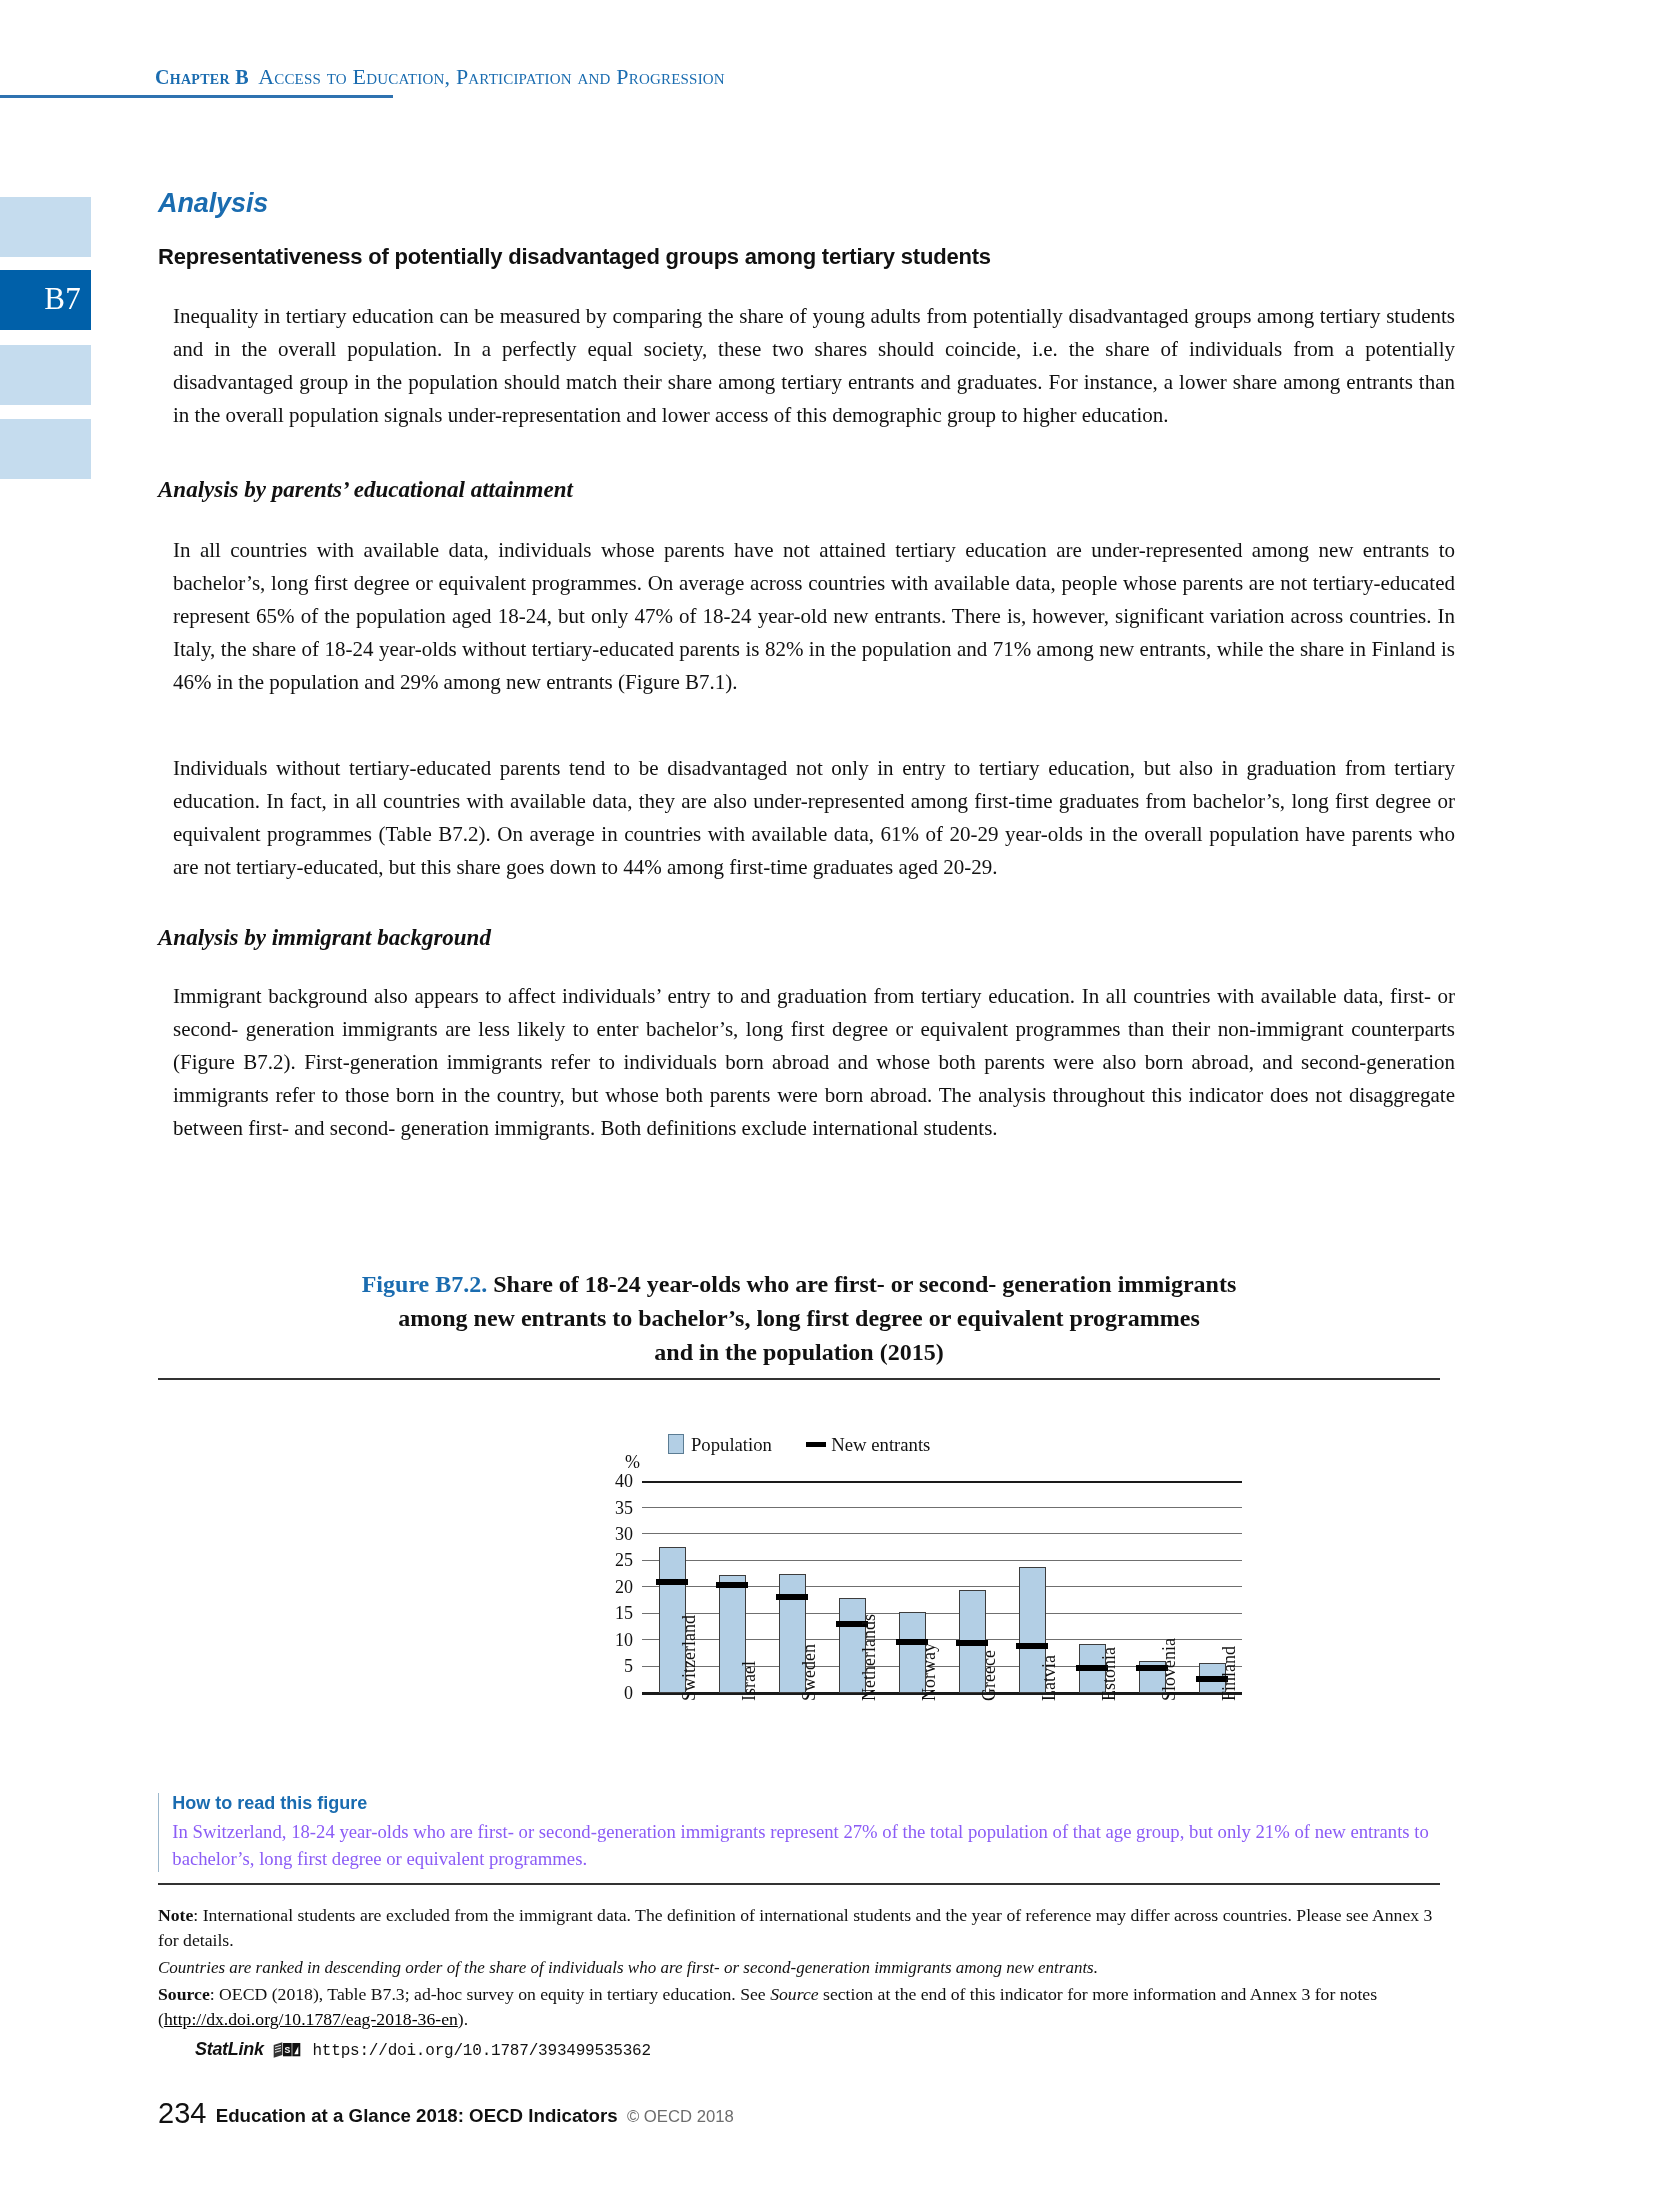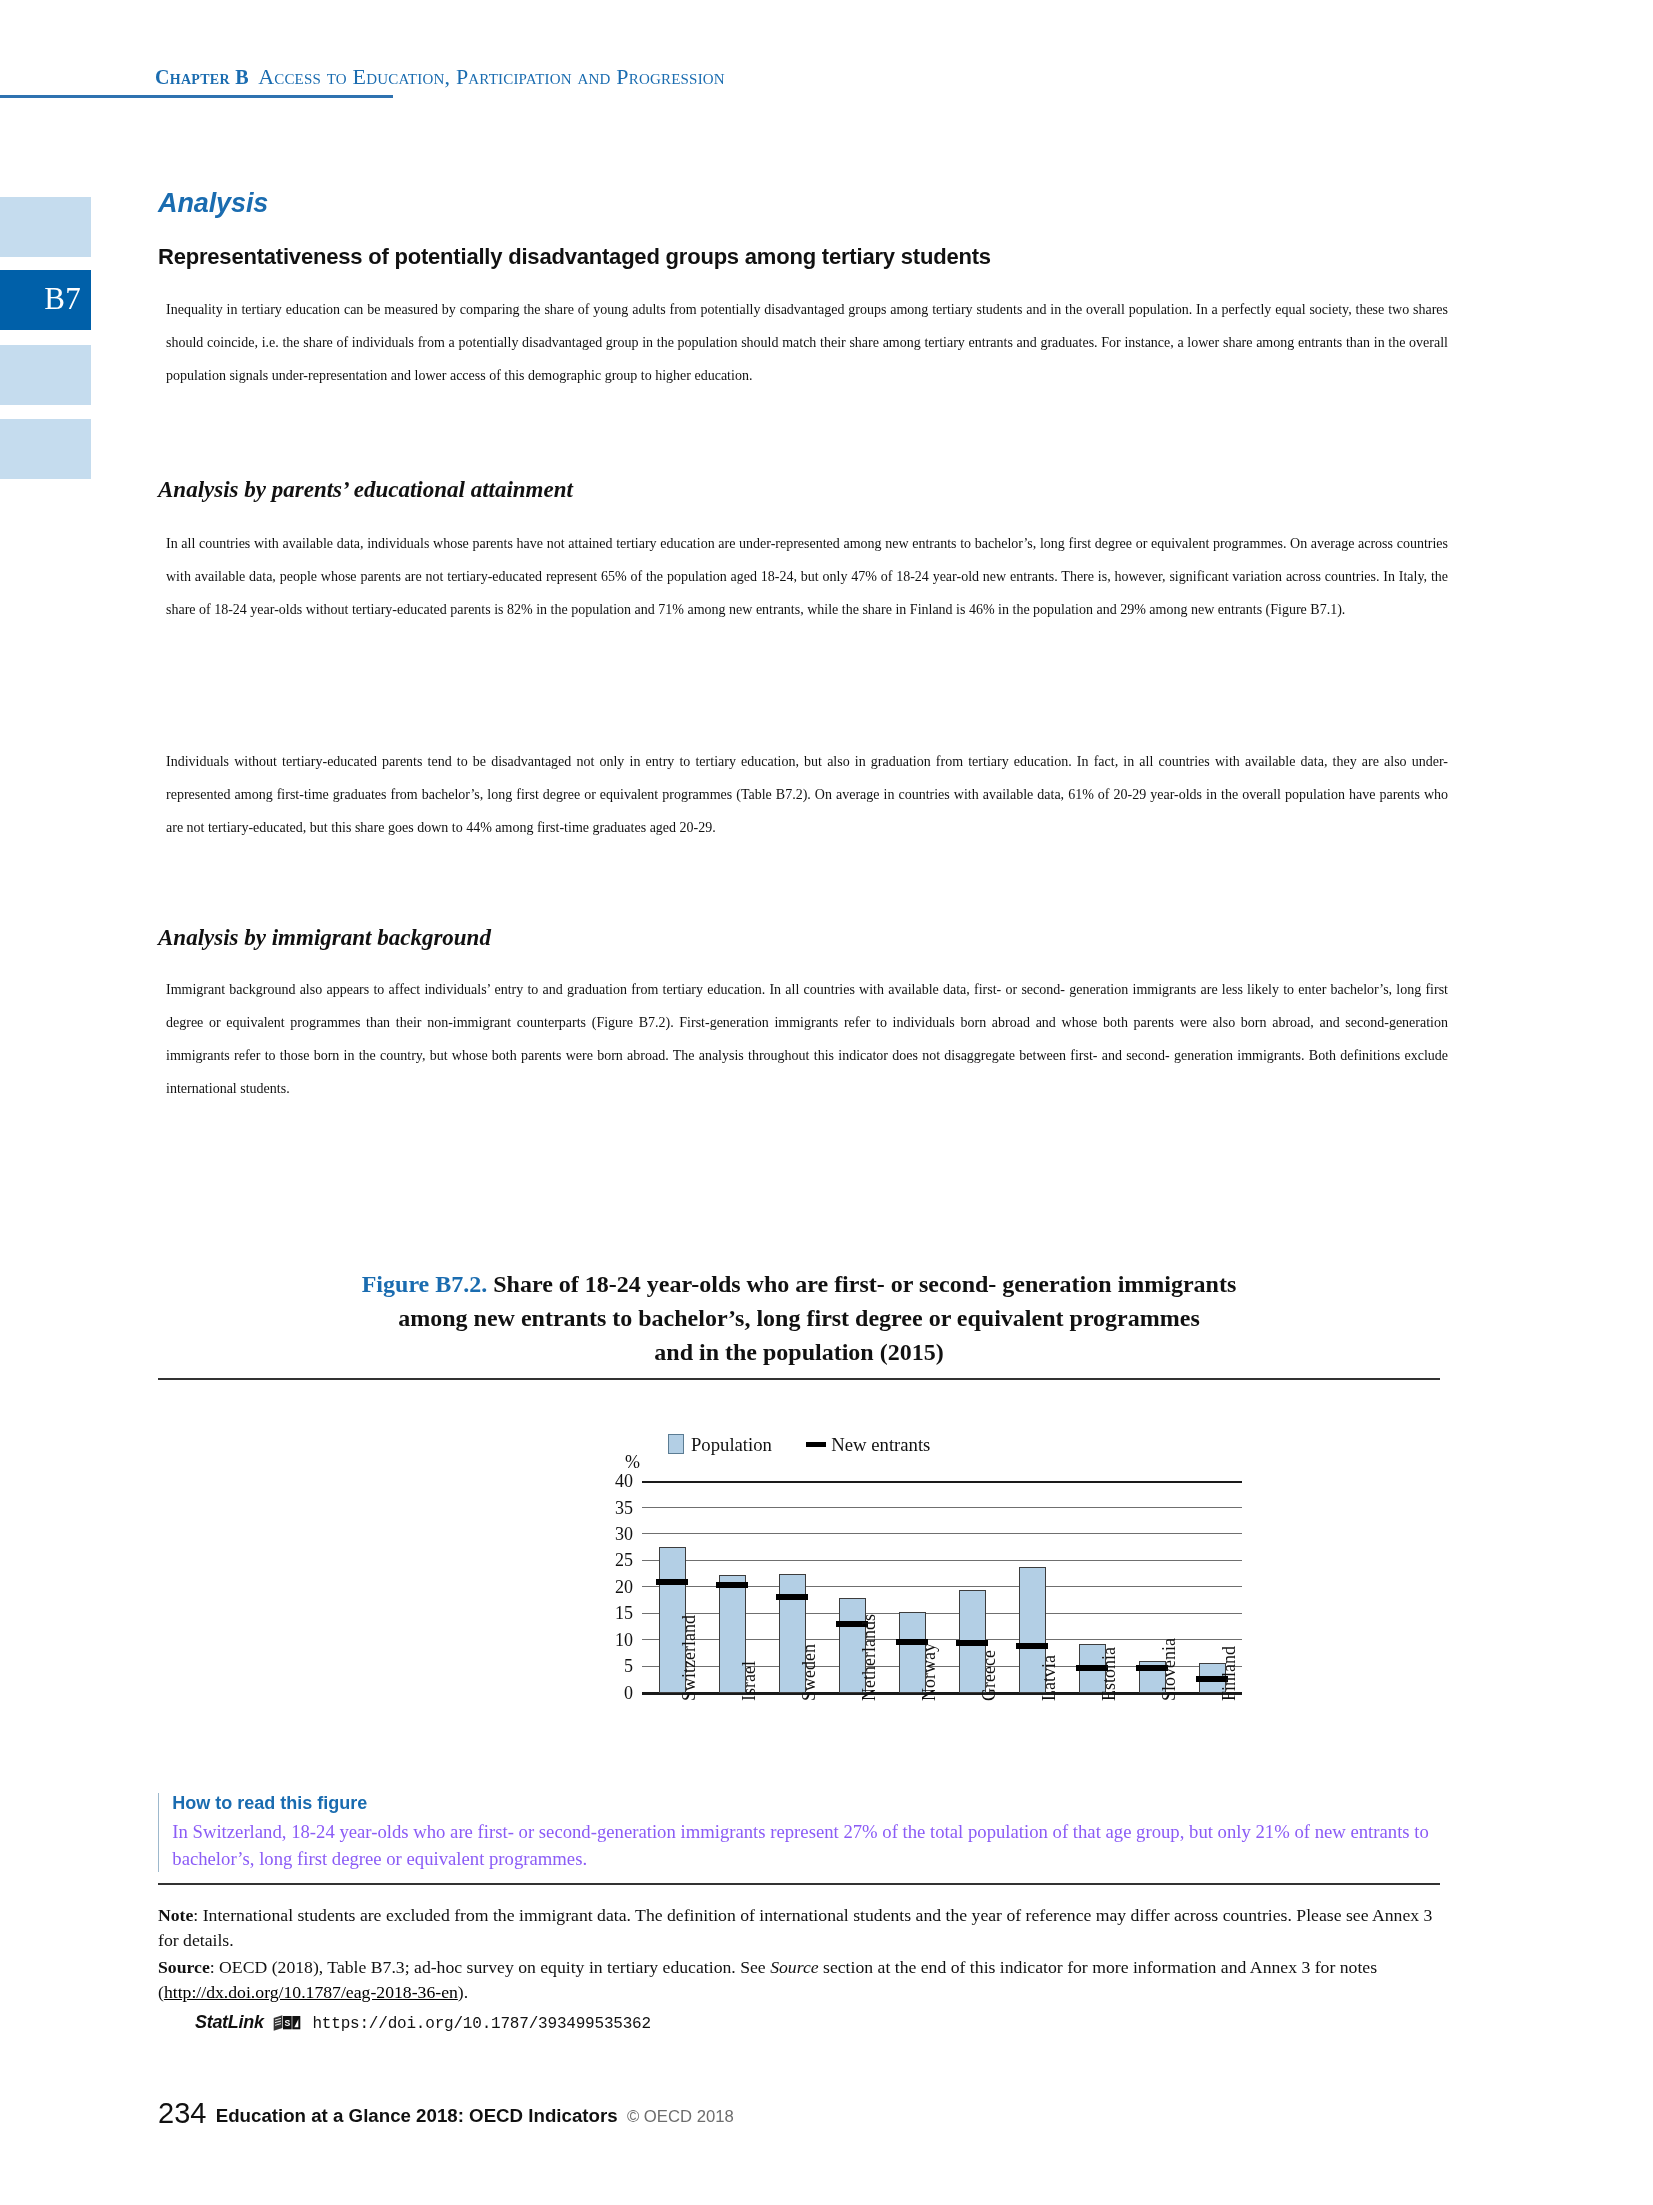--- a/index.html
+++ b/index.html
@@ -118,23 +118,23 @@
     font-size: 23px;
     color: #111111;
   }
   h3.sub-parents { top: 477px; }
   h3.sub-immig  { top: 925px; }
 
   p.body {
     position: absolute;
     left: 0;
     width: 1282px;
-    margin: 8px;
-    font-family: "Liberation Serif", serif;
-    font-size: 14px;
+    margin: 15px;
+    font-family: "Liberation Serif", serif;
+    font-size: 21px;
     line-height: 33px;
     text-align: justify;
     text-justify: inter-word;
     color: #111111;
   }
   p.para1 { top: 285px; }
   p.para2 { top: 519px; }
   p.para3 { top: 737px; }
   p.para4 { top: 965px; }
 
@@ -475,20 +475,21 @@
 
   <div class="howto-wrap">
     <div class="howto-title">How to read this figure</div>
     <div class="howto-body">In Switzerland, 18-24 year-olds who are first- or second-generation immigrants represent 27% of the total population of that age group, but only 21% of new entrants to bachelor’s, long first degree or equivalent programmes.</div>
   </div>
   <div class="fig-rule-bottom"></div>
 </div>
 
 <div class="notes">
   <span class="note-para"><b>Note</b><span>: International students are excluded from the immigrant data. The definition of international students and the year of reference may differ across countries. Please see Annex 3 for details.</span></span>
+  <span class="rank-note">Countries are ranked in descending order of the share of individuals who are first- or second-generation immigrants among new entrants.</span>
   <span class="source-para"><b>Source</b><span>: OECD (2018), Table B7.3; ad-hoc survey on equity in tertiary education. See </span><span class="ital">Source</span><span> section at the end of this indicator for more information and Annex 3 for notes (</span><a href="#">http://dx.doi.org/10.1787/eag-2018-36-en</a><span>).</span></span>
   <span class="statlink">
     <span class="sl-word">StatLink</span>
     <span class="sl-icon">
       <svg width="28" height="17.3" viewBox="0 0 42 26" xmlns="http://www.w3.org/2000/svg" style="font-size:26.5px">
         <path d="M1 6 L14 2 L14 21 L1 25 Z" fill="#111" opacity="0.85"></path>
         <path d="M3 9 L12 6.5 M3 13 L12 10.5 M3 17 L12 14.5" stroke="#fff" stroke-width="1.4"></path>
         <rect x="15" y="3" width="13" height="20" fill="#111"></rect>
         <text x="21.5" y="18" font-size="13" fill="#fff" text-anchor="middle" font-family="Liberation Sans, sans-serif" font-weight="bold">S</text>
         <path d="M29 3 L41 3 L41 23 L29 23 Z" fill="#111"></path>

